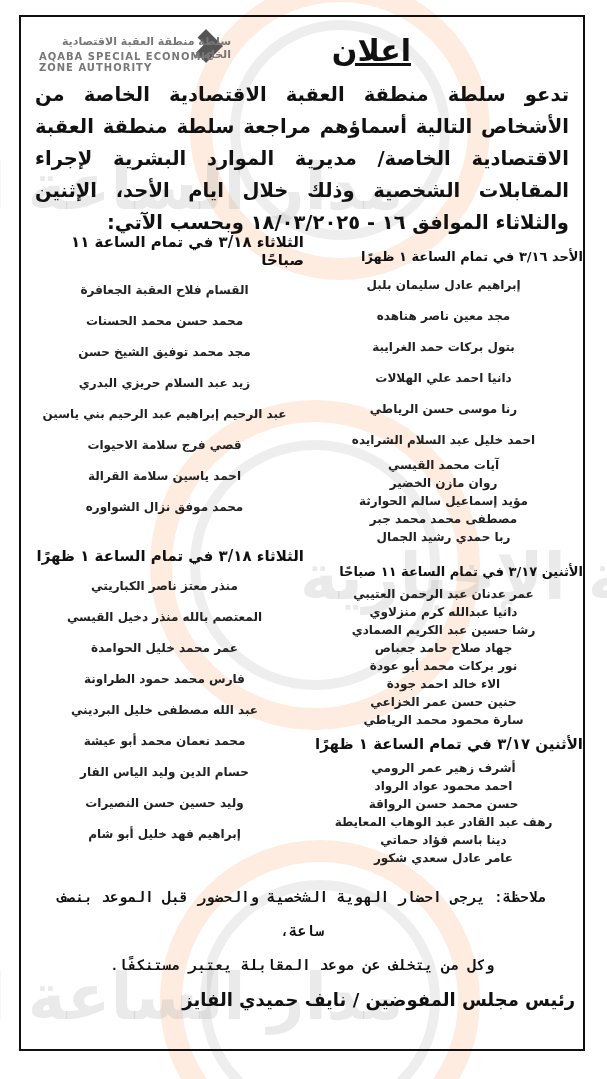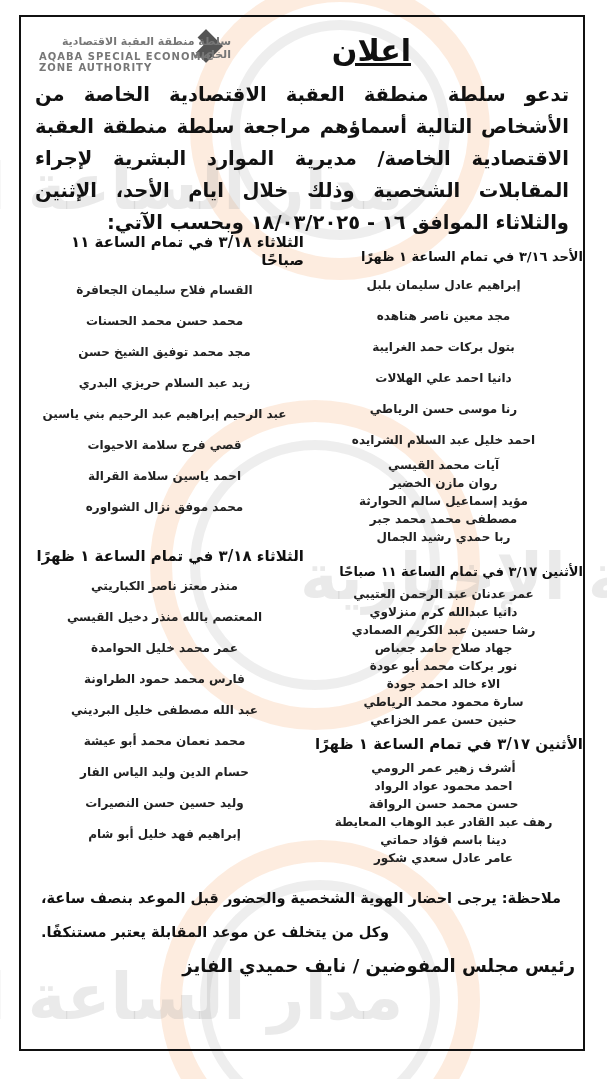--- a/index.html
+++ b/index.html
@@ -48,21 +48,21 @@
   .columns { display:flex; flex-direction:row; margin-top:2px; }
   .col { width:50%; text-align:center; }
   .col-right { padding-right:0; }
   .col-left { padding-left:4px; }
   .group-head { font-size:13px; font-weight:bold; margin:8px 0 6px 0;text-align:right; }
   .group-head.big { font-size:15px; }
   .name { font-size:12px; font-weight:bold; color:#222; }
   .spaced .name { line-height:31px; }
   .tight .name { line-height:18px; }
   .note {
-    margin-top:14px; text-align:left; font-size:14.5px; font-weight:bold; line-height:34px; padding:0 20px;
+    margin-top:14px; text-align:center; font-size:14.5px; font-weight:bold; line-height:34px; padding:0 28px;font-family:Liberation Mono, monospace;
   }
   .signature {
     text-align:right; padding-right:8px; font-size:18px; font-weight:bold; margin-top:6px;
   }
 </style>
 </head>
 <body>
 
 <div class="wm wm-clock" style="left:190px; top:-20px; width:300px; height:300px;"></div>
 <div class="wm wm-clock" style="left:150px; top:400px; width:330px; height:330px;"></div>
@@ -103,38 +103,38 @@
         <div class="name">ربا حمدي رشيد الجمال</div>
       </div>
       <div class="tight">
         <div class="group-head" style="margin-top:18px;">الأثنين ٣/١٧ في تمام الساعة ١١ صباحًا</div>
         <div class="name">عمر عدنان عبد الرحمن العتيبي</div>
         <div class="name">دانيا عبدالله كرم منزلاوي</div>
         <div class="name">رشا حسين عبد الكريم الصمادي</div>
         <div class="name">جهاد صلاح حامد جعباص</div>
         <div class="name">نور بركات محمد أبو عودة</div>
         <div class="name">الاء خالد احمد جودة</div>
+        <div class="name">حنين حسن عمر الخزاعي</div>
         <div class="name">سارة محمود محمد الرياطي</div>
-        <div class="name">حنين حسن عمر الخزاعي</div>
       </div>
       <div class="tight">
         <div class="group-head big" style="margin-top:6px;">الأثنين ٣/١٧ في تمام الساعة ١ ظهرًا</div>
         <div class="name">أشرف زهير عمر الرومي</div>
         <div class="name">احمد محمود عواد الرواد</div>
         <div class="name">حسن محمد حسن الرواقة</div>
         <div class="name">رهف عبد القادر عبد الوهاب المعايطة</div>
         <div class="name">دينا باسم فؤاد حماتي</div>
         <div class="name">عامر عادل سعدي شكور</div>
       </div>
     </div>
 
     <div class="col col-left">
       <div class="spaced">
         <div class="group-head big" style="margin-top:-8px;">الثلاثاء ٣/١٨ في تمام الساعة ١١ صباحًا</div>
-        <div class="name">القسام فلاح سليمان الجعافرة</div>
+        <div class="name">القسام فلاح العقبة الجعافرة</div>
         <div class="name">محمد حسن محمد الحسنات</div>
         <div class="name">مجد محمد توفيق الشيخ حسن</div>
         <div class="name">زيد عبد السلام حريزي البدري</div>
         <div class="name">عبد الرحيم إبراهيم عبد الرحيم بني ياسين</div>
         <div class="name">قصي فرج سلامة الاحيوات</div>
         <div class="name">احمد ياسين سلامة القرالة</div>
         <div class="name">محمد موفق نزال الشواوره</div>
       </div>
       <div class="spaced">
         <div class="group-head big" style="margin-top:24px;">الثلاثاء ٣/١٨ في تمام الساعة ١ ظهرًا</div>

